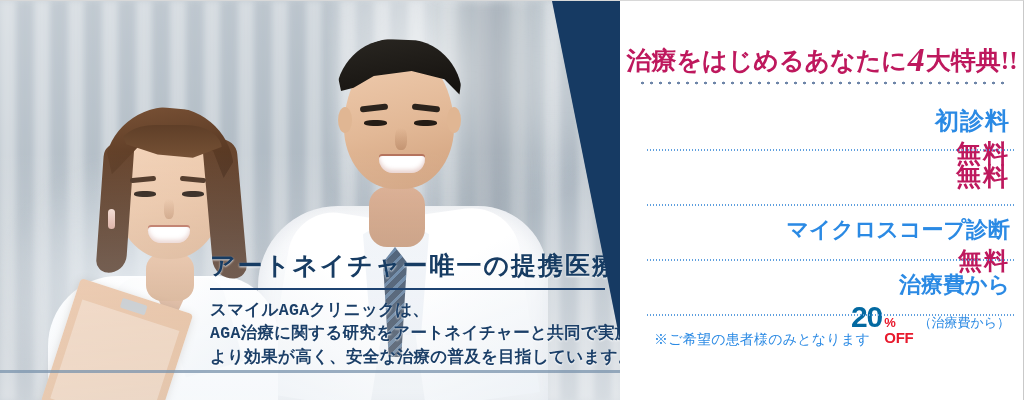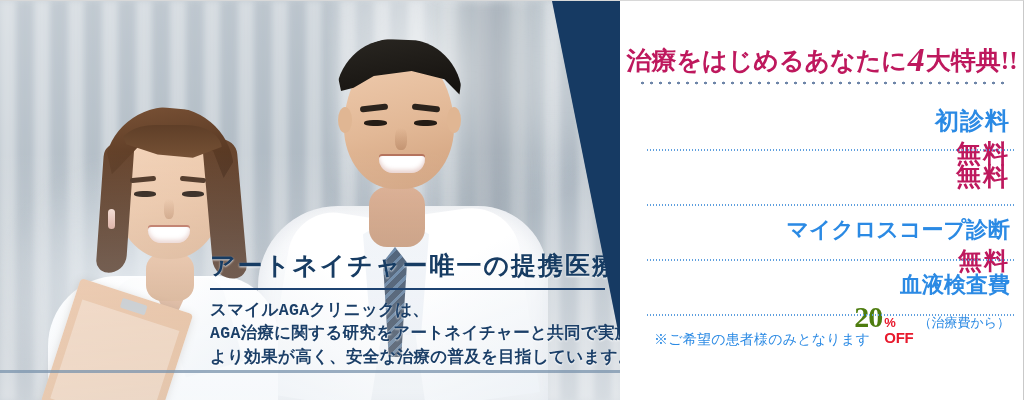--- a/index.html
+++ b/index.html
@@ -264,22 +264,22 @@
   .r4 .row-label { font-size:22px; letter-spacing:0px; }
 
   .row-dots {
     position:absolute; left:26px; right:8px; top:44px; height:2px;
     background-image:radial-gradient(circle, #5f9fde 0.9px, rgba(0,0,0,0) 1.1px);
     background-size:3px 2px; background-repeat:repeat-x;
   }
 
   .pct-wrap { display:flex; align-items:baseline; margin-left:14px; }
   .pct-num {
-    font-family:Liberation Serif, serif;
-    font-size:30px; font-weight:700; color:#4d7c0f; letter-spacing:-1px;
+    font-family:Liberation Sans, sans-serif;
+    font-size:30px; font-weight:700; color:#0369a1; letter-spacing:-1px;
   }
   .pct-sym-off { display:inline-flex; flex-direction:column; align-items:flex-start; margin-left:2px; line-height:1; }
   .pct-sym { font-size:13px; font-weight:700; color:#e8192c; line-height:1; margin-bottom:1px; }
   .pct-off { font-size:15px; font-weight:700; color:#e8192c; line-height:1; letter-spacing:-0.3px; }
   .pct-note {
     font-family:"Liberation Sans", sans-serif;
     font-size:13px; color:#2b8ae4; margin-left:5px; align-self:center;
   }
 
   .disclaimer {
@@ -388,21 +388,21 @@
       <div class="row r3">
         <div class="row-inner">
           <span class="row-label">マイクロスコープ診断</span>
           <span class="row-free">無料</span>
         </div>
         <div class="row-dots"></div>
       </div>
 
       <div class="row r4">
         <div class="row-inner">
-          <span class="row-label">血液検査費</span>
+          <span class="row-label">治療費から</span>
           <span class="pct-wrap">
             <span class="pct-num">20</span>
             <span class="pct-sym-off">
               <span class="pct-sym">%</span>
               <span class="pct-off">OFF</span>
             </span>
             <span class="pct-note">（治療費から）</span>
           </span>
         </div>
         <div class="row-dots"></div>

